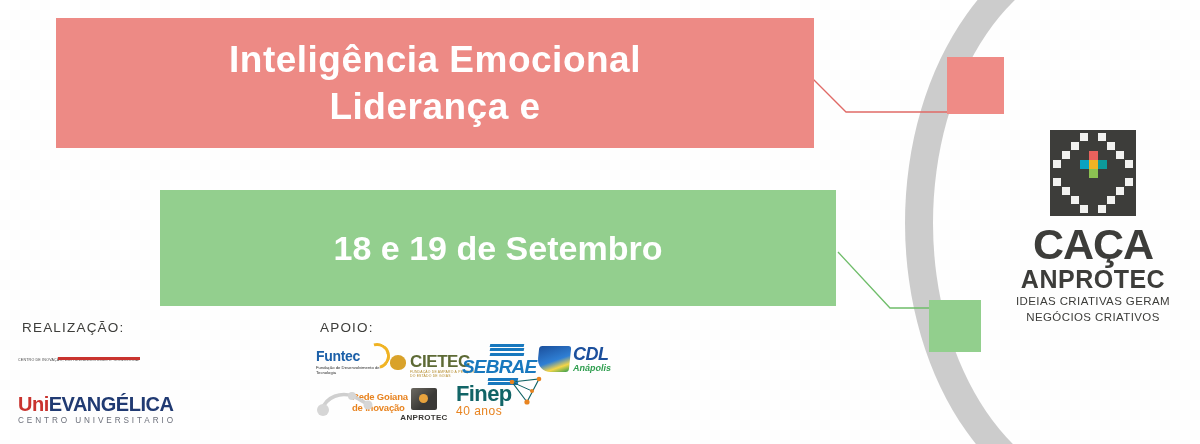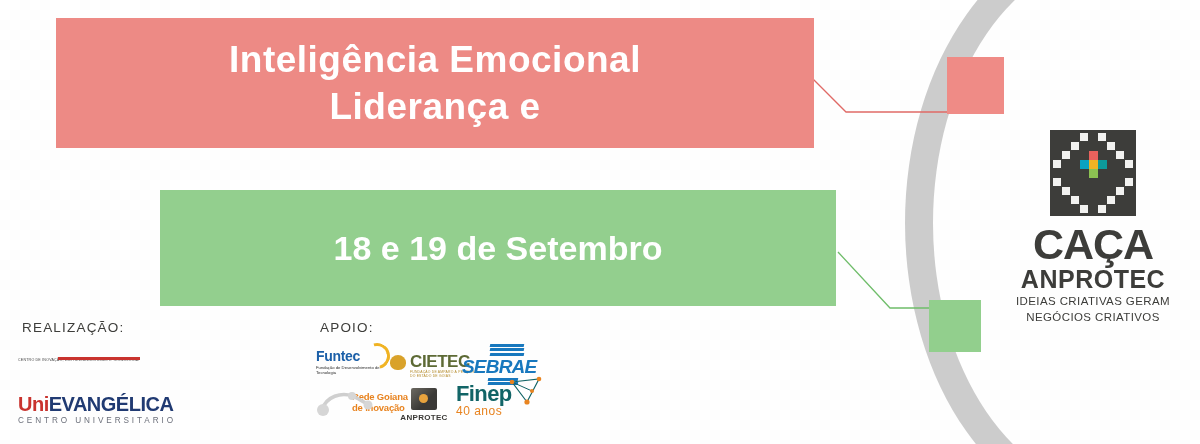--- a/index.html
+++ b/index.html
@@ -2844,20 +2844,27 @@
         <i></i>
         <i></i>
       </div>
     <div class="w">SEBRAE</div>
     <div class="bars2">
         <i></i>
         <i></i>
       </div>
   </div>
 
+  <div class="apoio-logo" id="cdl">
+    <div class="flag"></div>
+    <div class="tx">
+      <div class="w">CDL</div>
+      <div class="s">Anápolis</div>
+    </div>
+  </div>
 
   <div class="apoio-logo" id="rede">
     <svg class="blob" viewBox="0 0 58 26">
       <path d="M6 20 C10 6 26 2 36 6 C44 9 48 13 52 14" fill="none" stroke="#cfcfcf" stroke-width="3.5" stroke-linecap="round"></path>
       <circle cx="7" cy="20" r="6" fill="#d6d6d6"></circle>
       <circle cx="36" cy="6" r="4" fill="#d6d6d6"></circle>
       <circle cx="52" cy="15" r="4.5" fill="#d6d6d6"></circle>
     </svg>
     <div class="w">
       <div>Rede Goiana</div>

